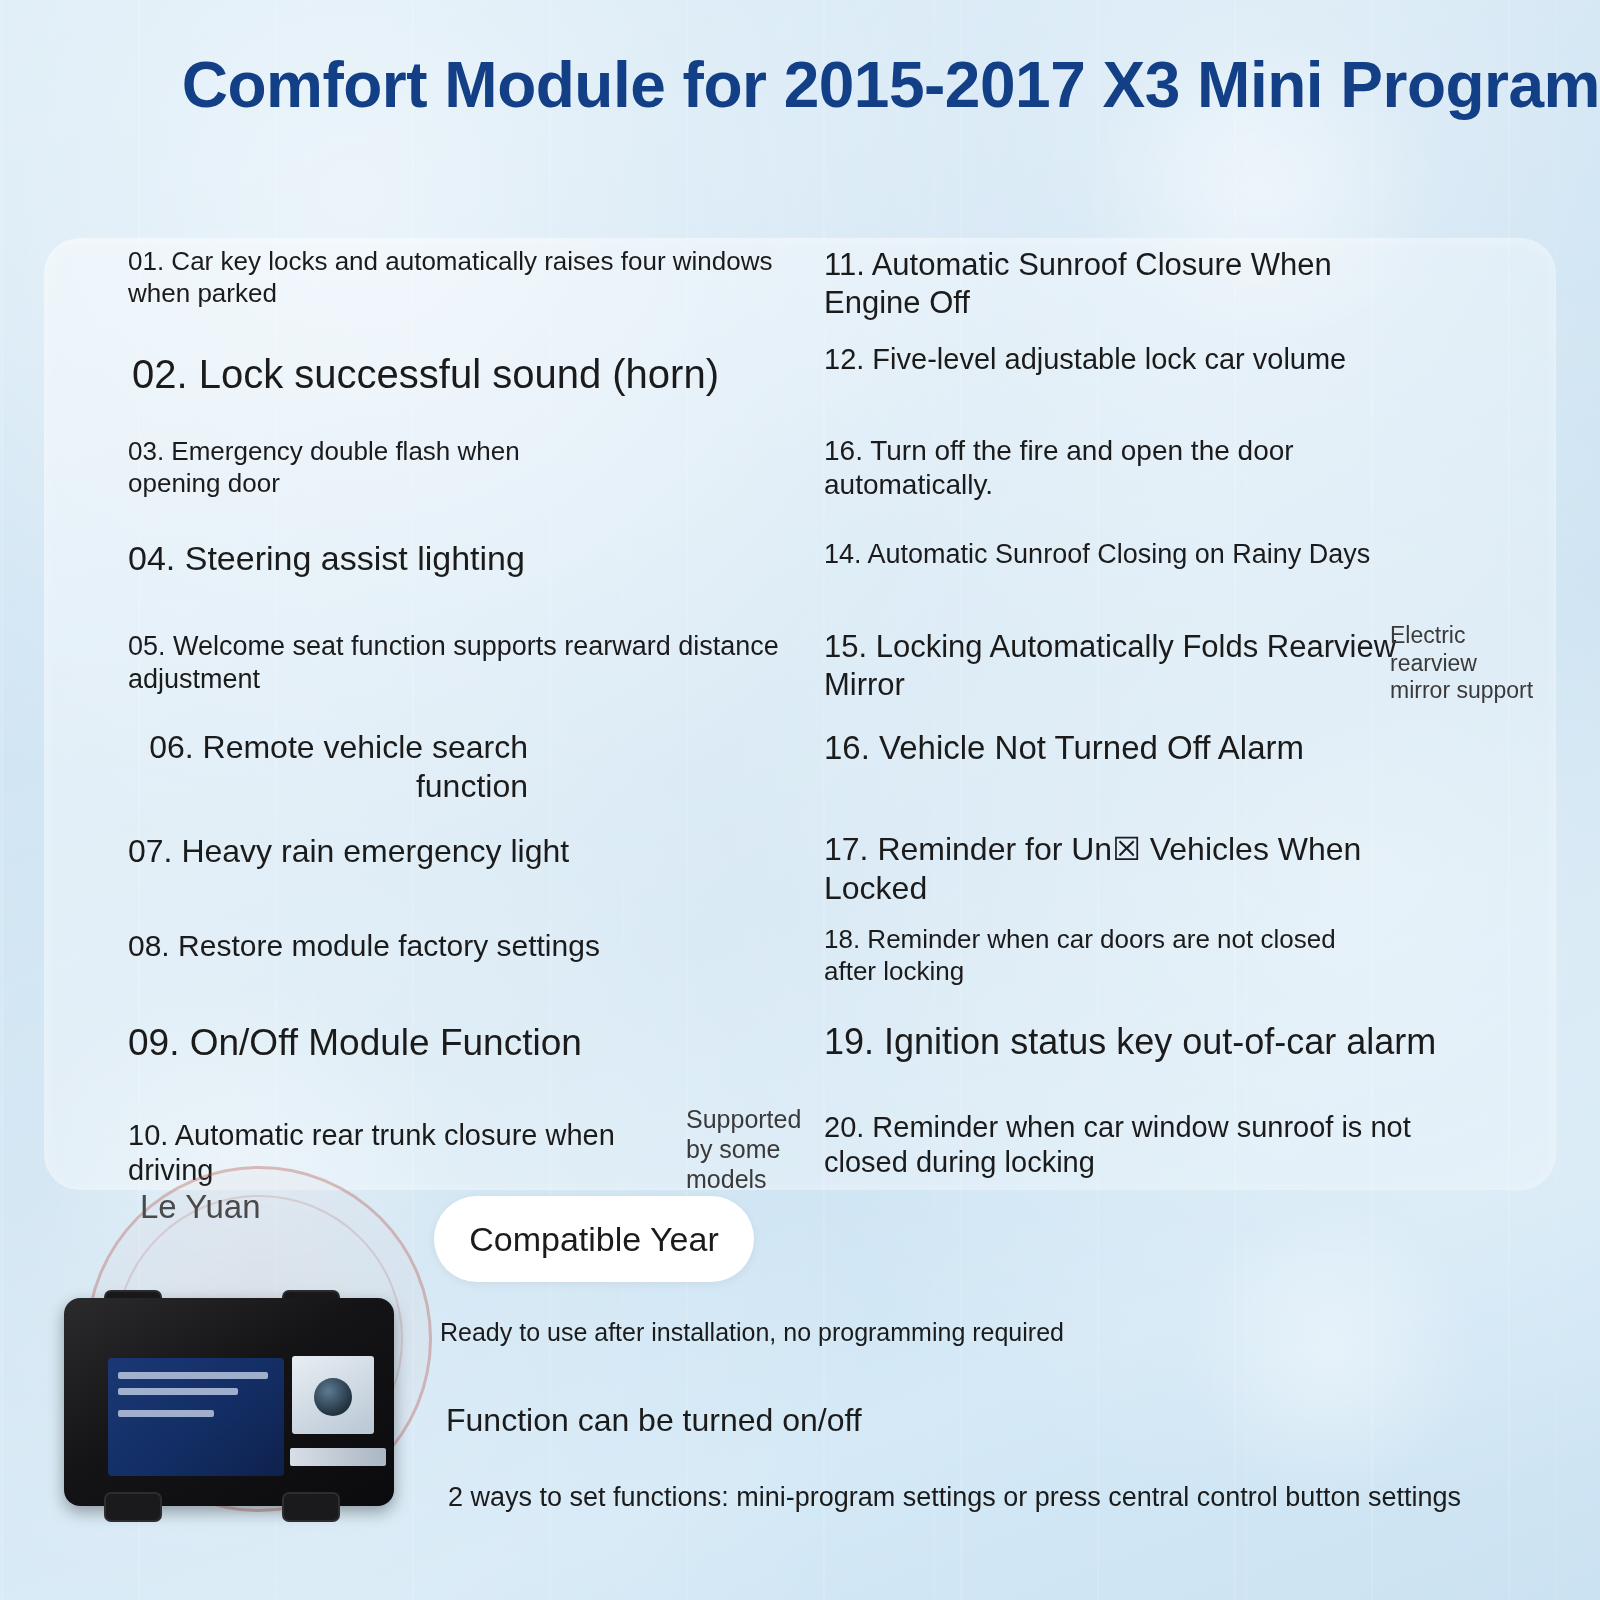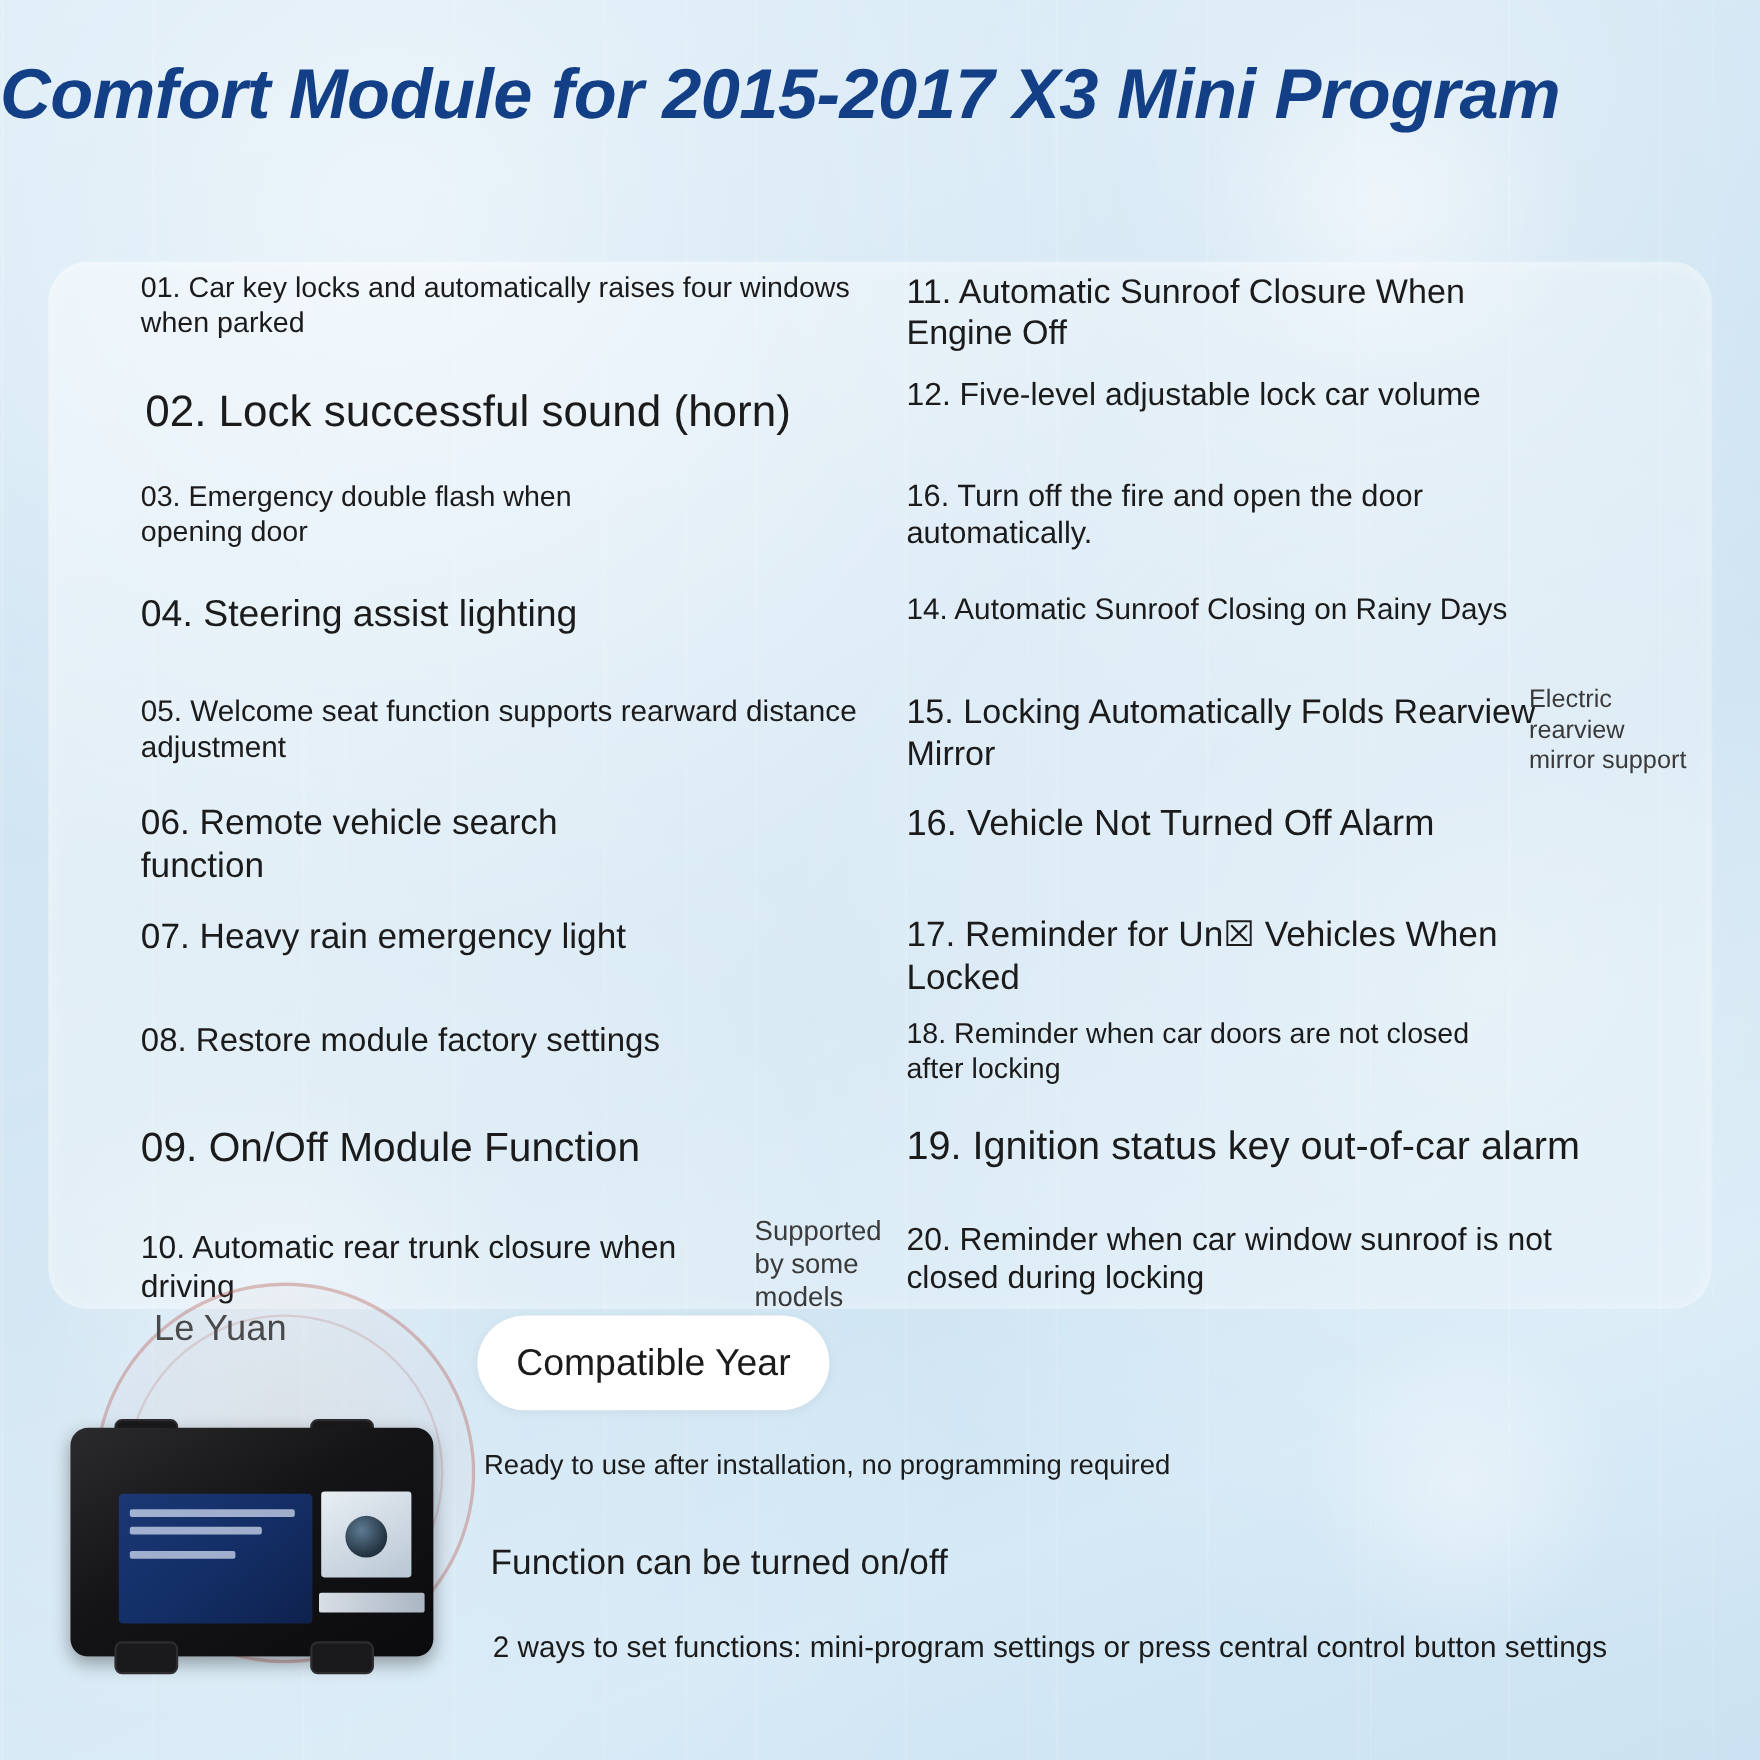--- a/index.html
+++ b/index.html
@@ -55,28 +55,27 @@
     left: 40px; top: 980px;
     width: 420px; height: 360px;
     background: radial-gradient(ellipse at center, rgba(255,255,255,0.28), rgba(255,255,255,0) 72%);
     pointer-events: none;
   }
 
   h1.title {
     position: absolute;
     left: 0; top: 48px;
     width: 1600px;
-    text-align: left;
+    text-align: right;
     margin: 0;
     font-size: 64px;
     font-weight: bold;
     color: #123f86;
     letter-spacing: -0.5px;
     font-family: "Liberation Sans", sans-serif;
-    font-style: italic;
   }
 
   .panel {
     position: absolute;
     left: 44px;
     top: 238px;
     width: 1512px;
     height: 952px;
     background: linear-gradient(135deg, rgba(255,255,255,0.42), rgba(255,255,255,0.22));
     border-radius: 36px;
@@ -253,21 +252,21 @@
       <div class="feat" style="left:44px; top:8px; width:650px; font-size:26px;">01. Car key locks and automatically raises four windows when parked</div>
 
       <div class="feat" style="left:48px; top:112px; width:680px; font-size:40px;">02. Lock successful sound (horn)</div>
 
       <div class="feat" style="left:44px; top:198px; width:400px; font-size:26px;">03. Emergency double flash when opening door</div>
 
       <div class="feat" style="left:44px; top:300px; width:600px; font-size:34px;">04. Steering assist lighting</div>
 
       <div class="feat" style="left:44px; top:392px; width:660px; font-size:27px;">05. Welcome seat function supports rearward distance adjustment</div>
 
-      <div class="feat" style="left:44px; top:490px; width:400px; font-size:32px;">06. Remote vehicle search function</div>
+      <div class="feat" style="left:44px; top:490px; width:400px; font-size:32px;text-align:right;">06. Remote vehicle search function</div>
 
       <div class="feat" style="left:44px; top:594px; width:500px; font-size:32px;">07. Heavy rain emergency light</div>
 
       <div class="feat" style="left:44px; top:690px; width:620px; font-size:30px;">08. Restore module factory settings</div>
 
       <div class="feat" style="left:44px; top:782px; width:620px; font-size:37px;">09. On/Off Module Function</div>
 
       <div class="feat" style="left:44px; top:880px; width:580px; font-size:29px;">10. Automatic rear trunk closure when driving</div>
 
       <div class="note" style="left:602px; top:866px; width:130px; font-size:25px; color:#3a3a3a; overflow:hidden; height:86px;">Supported by some models</div>

